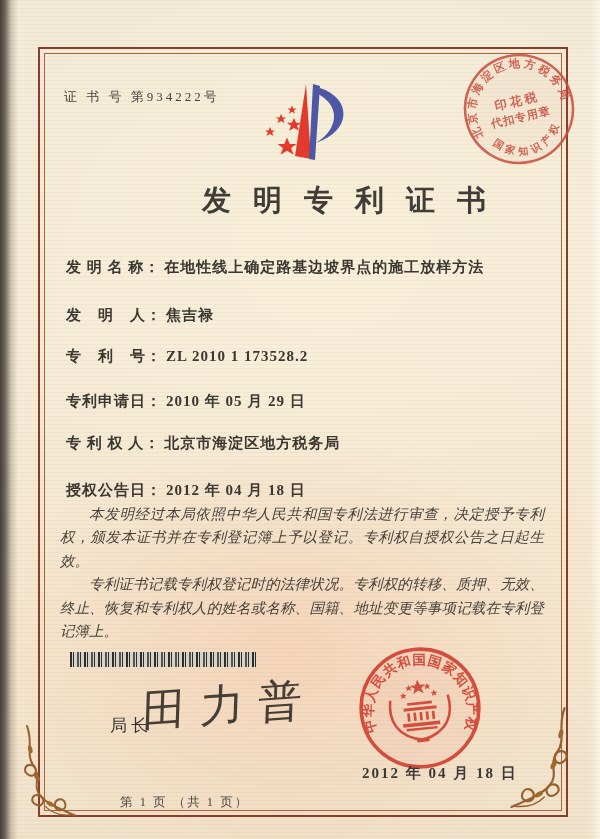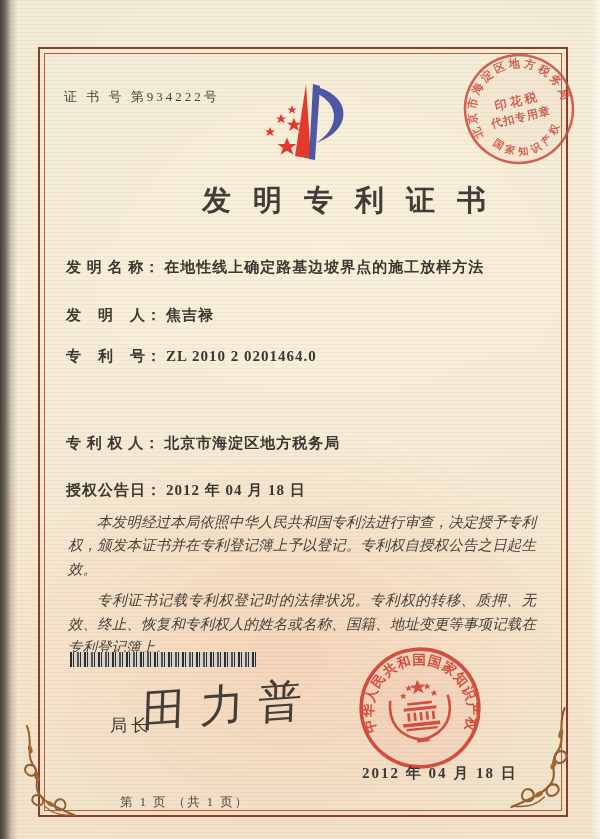--- a/index.html
+++ b/index.html
@@ -29,21 +29,21 @@
   .title{
     position:absolute;left:38px;top:181px;width:530px;text-align:center;
     font-size:29px;font-weight:600;letter-spacing:22px;text-indent:22px;color:#403d38;padding-left:41px;
   }
   .field-row{position:absolute;left:66px;font-size:15px;color:#3b3731;letter-spacing:1px;white-space:nowrap;font-weight:600;}
   .field-row .lab{margin-right:4px;}
   .body-text{
     position:absolute;left:60px;top:503px;width:484px;
     font-size:14.5px;line-height:1.62;color:#46413a;text-align:justify;font-style:italic;font-weight:500;
   }
-  .body-text p{margin:8px;text-indent:2em;}
+  .body-text p{margin:0;text-indent:2em;}
   .barcode{
     position:absolute;left:70px;top:652px;width:186px;height:15px;
     background:
       repeating-linear-gradient(90deg,#2e2e2c 0 2px,rgba(0,0,0,0) 2px 3px,#2e2e2c 3px 4px,rgba(0,0,0,0) 4px 7px,#57544f 7px 9px,rgba(0,0,0,0) 9px 10px,#2e2e2c 10px 11px,rgba(0,0,0,0) 11px 14px),
       #d6d2c8;
   }
   .director{position:absolute;left:110px;top:714px;font-size:17px;letter-spacing:4px;color:#3a362f;}
   .signature{
     position:absolute;left:142px;top:676px;font-size:44px;color:#332e28;letter-spacing:14px;
     transform:rotate(-4deg) skewX(-6deg);font-weight:500;opacity:.9;
@@ -108,21 +108,24 @@
 
   <div class="title">发明专利证书</div>
 
   <div class="field-row" style="top:306px">
     <span class="lab">发　明　人：</span><span>焦吉禄</span>
   </div>
   <div class="field-row" style="top:258px">
     <span class="lab">发 明 名 称：</span><span>在地性线上确定路基边坡界点的施工放样方法</span>
   </div>
   <div class="field-row" style="top:347px">
-    <span class="lab">专　利　号：</span><span>ZL 2010 2 0201464.0</span>
+    <span class="lab">专　利　号：</span><span>ZL 2010 1 173528.2</span>
+  </div>
+  <div class="field-row" style="top:392px">
+    <span class="lab">专利申请日：</span><span>2010 年 05 月 29 日</span>
   </div>
   <div class="field-row" style="top:434px">
     <span class="lab">专 利 权 人：</span><span>北京市海淀区地方税务局</span>
   </div>
   <div class="field-row" style="top:481px">
     <span class="lab">授权公告日：</span><span>2012 年 04 月 18 日</span>
   </div>
 
   <div class="body-text">
     <p>本发明经过本局依照中华人民共和国专利法进行审查，决定授予专利权，颁发本证书并在专利登记簿上予以登记。专利权自授权公告之日起生效。</p>

